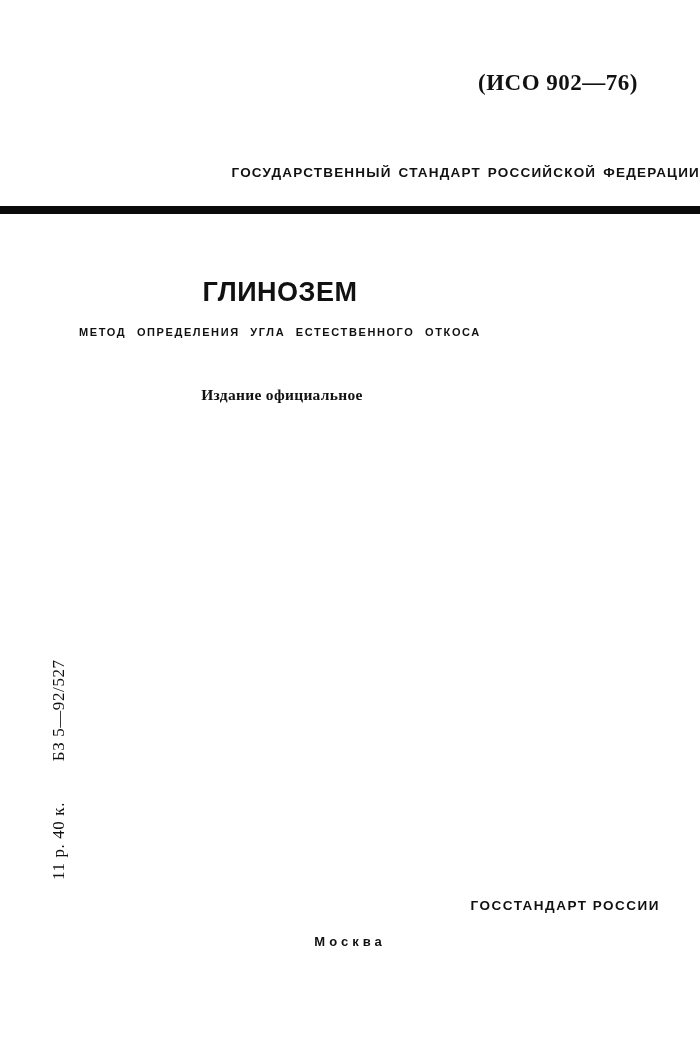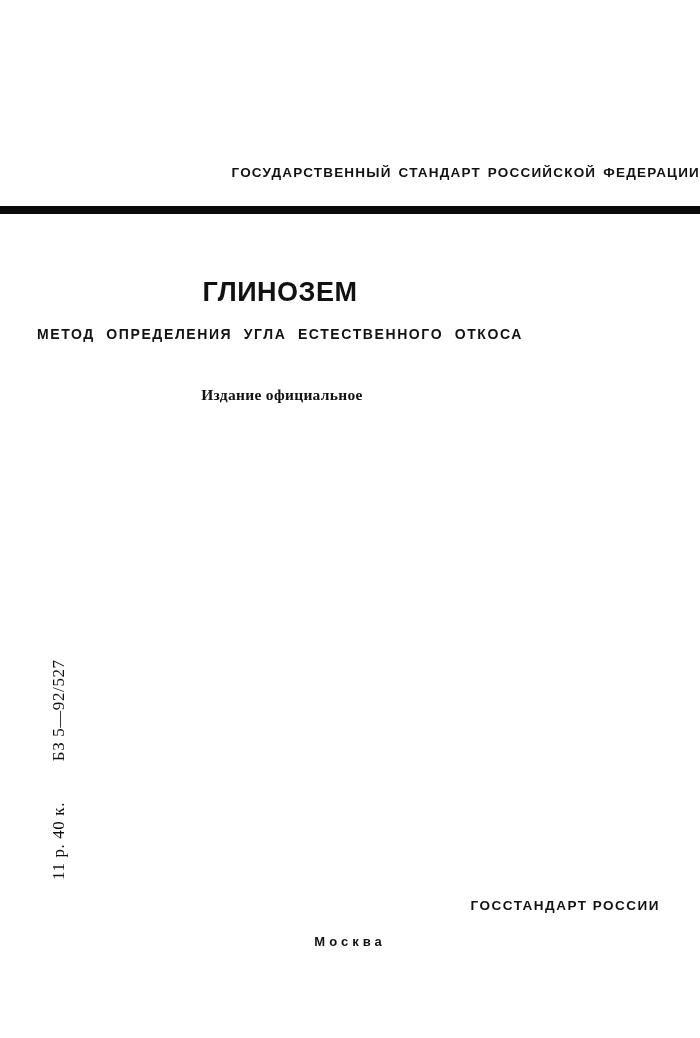--- a/index.html
+++ b/index.html
@@ -24,21 +24,21 @@
     left: 0; top: 206px; width: 700px; height: 8px; background: #0a0a0a;
   }
   .title {
     left: 0; width: 560px; top: 277px; text-align: center;
     font-family: "Liberation Sans", sans-serif; font-weight: bold;
     font-size: 27px; letter-spacing: 0.5px;
   }
   .subtitle {
     left: 0; width: 560px; top: 326px; text-align: center;
     font-family: "Liberation Sans", sans-serif; font-weight: bold;
-    font-size: 14px; letter-spacing: 1.6px; word-spacing: 6px;
+    font-size: 11px; letter-spacing: 1.6px; word-spacing: 6px;
   }
   .edition {
     left: 0; width: 564px; top: 386px; text-align: center;
     font-family: "Liberation Serif", serif; font-weight: bold;
     font-size: 15.5px; letter-spacing: 0.3px;
   }
   .side-text {
     left: 49px; top: 880px; transform-origin: 0 0; transform: rotate(-90deg);
     font-family: "Liberation Serif", serif; font-size: 17px; white-space: nowrap;
     letter-spacing: 0.6px;
@@ -52,20 +52,21 @@
   .city {
     left: 0; width: 700px; top: 934px; text-align: center;
     font-family: "Liberation Sans", sans-serif; font-weight: bold;
     font-size: 13px; letter-spacing: 4px;
   }
 </style>
 </head>
 <body>
 
 <div class="abs gost-number">
+  <div>(ИСО 902—76)</div>
 </div>
 
 <div class="abs state-standard">ГОСУДАРСТВЕННЫЙ СТАНДАРТ РОССИЙСКОЙ ФЕДЕРАЦИИ</div>
 
 <div class="abs rule"></div>
 
 <div class="abs title">ГЛИНОЗЕМ</div>
 <div class="abs subtitle">МЕТОД ОПРЕДЕЛЕНИЯ УГЛА ЕСТЕСТВЕННОГО ОТКОСА</div>
 <div class="abs edition">Издание официальное</div>
 

